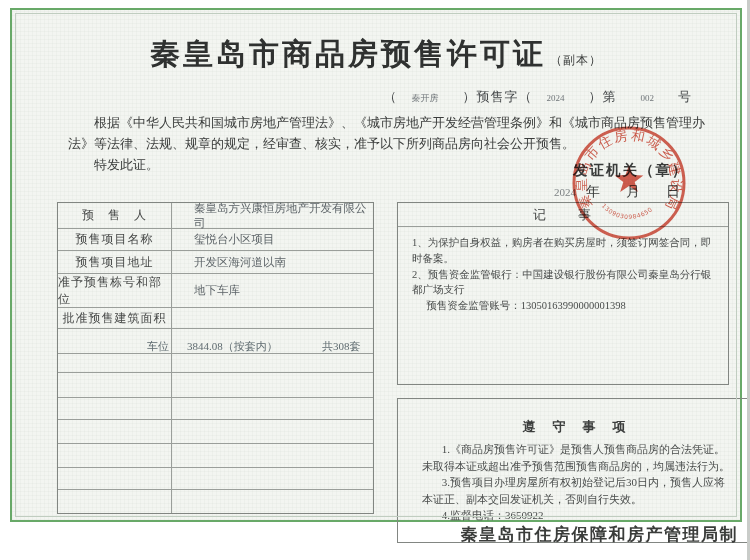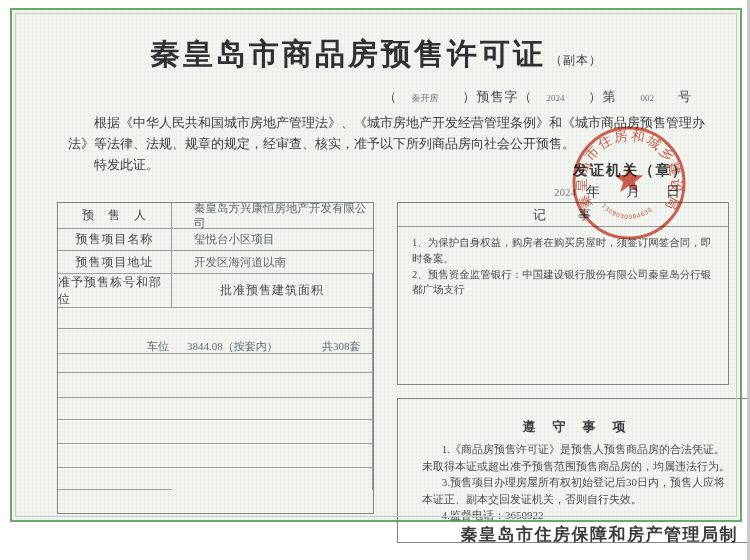--- a/index.html
+++ b/index.html
@@ -113,20 +113,21 @@
     </svg>
 
     <div class="ltable">
       <div class="lcell">预　售　人</div>
       <div class="vcell">秦皇岛方兴康恒房地产开发有限公司</div>
       <div class="lcell">预售项目名称</div>
       <div class="vcell">玺悦台小区项目</div>
       <div class="lcell">预售项目地址</div>
       <div class="vcell">开发区海河道以南</div>
       <div class="lcell">准予预售栋号和部位</div>
+      <div class="vcell">地下车库</div>
       <div class="lcell">批准预售建筑面积</div>
       <div class="vcell"></div>
       <div class="lcell"></div>
       <div class="vcell"></div>
       <div class="lcell"></div>
       <div class="vcell"></div>
       <div class="lcell"></div>
       <div class="vcell"></div>
       <div class="lcell"></div>
       <div class="vcell"></div>
@@ -144,20 +145,21 @@
       <span class="fe1">车位</span>
       <span class="fe2">3844.08（按套内）</span>
       <span class="fe3">共308套</span>
     </div>
 
     <div class="rbox notes-box">
       <div class="notes-head">记　　事</div>
       <div class="notes-body">
         <p class="n1">1、为保护自身权益，购房者在购买房屋时，须签订网签合同，即时备案。</p>
         <p class="n2">2、预售资金监管银行：中国建设银行股份有限公司秦皇岛分行银都广场支行</p>
+        <p class="n3">预售资金监管账号：13050163990000001398</p>
       </div>
     </div>
 
     <div class="rbox rules-box">
       <div class="rules-title">遵　守　事　项</div>
       <div class="rules-body">
         <p>1.《商品房预售许可证》是预售人预售商品房的合法凭证。未取得本证或超出准予预售范围预售商品房的，均属违法行为。</p>
         <p>3.预售项目办理房屋所有权初始登记后30日内，预售人应将本证正、副本交回发证机关，否则自行失效。</p>
         <p>4.监督电话：3650922</p>
       </div>

